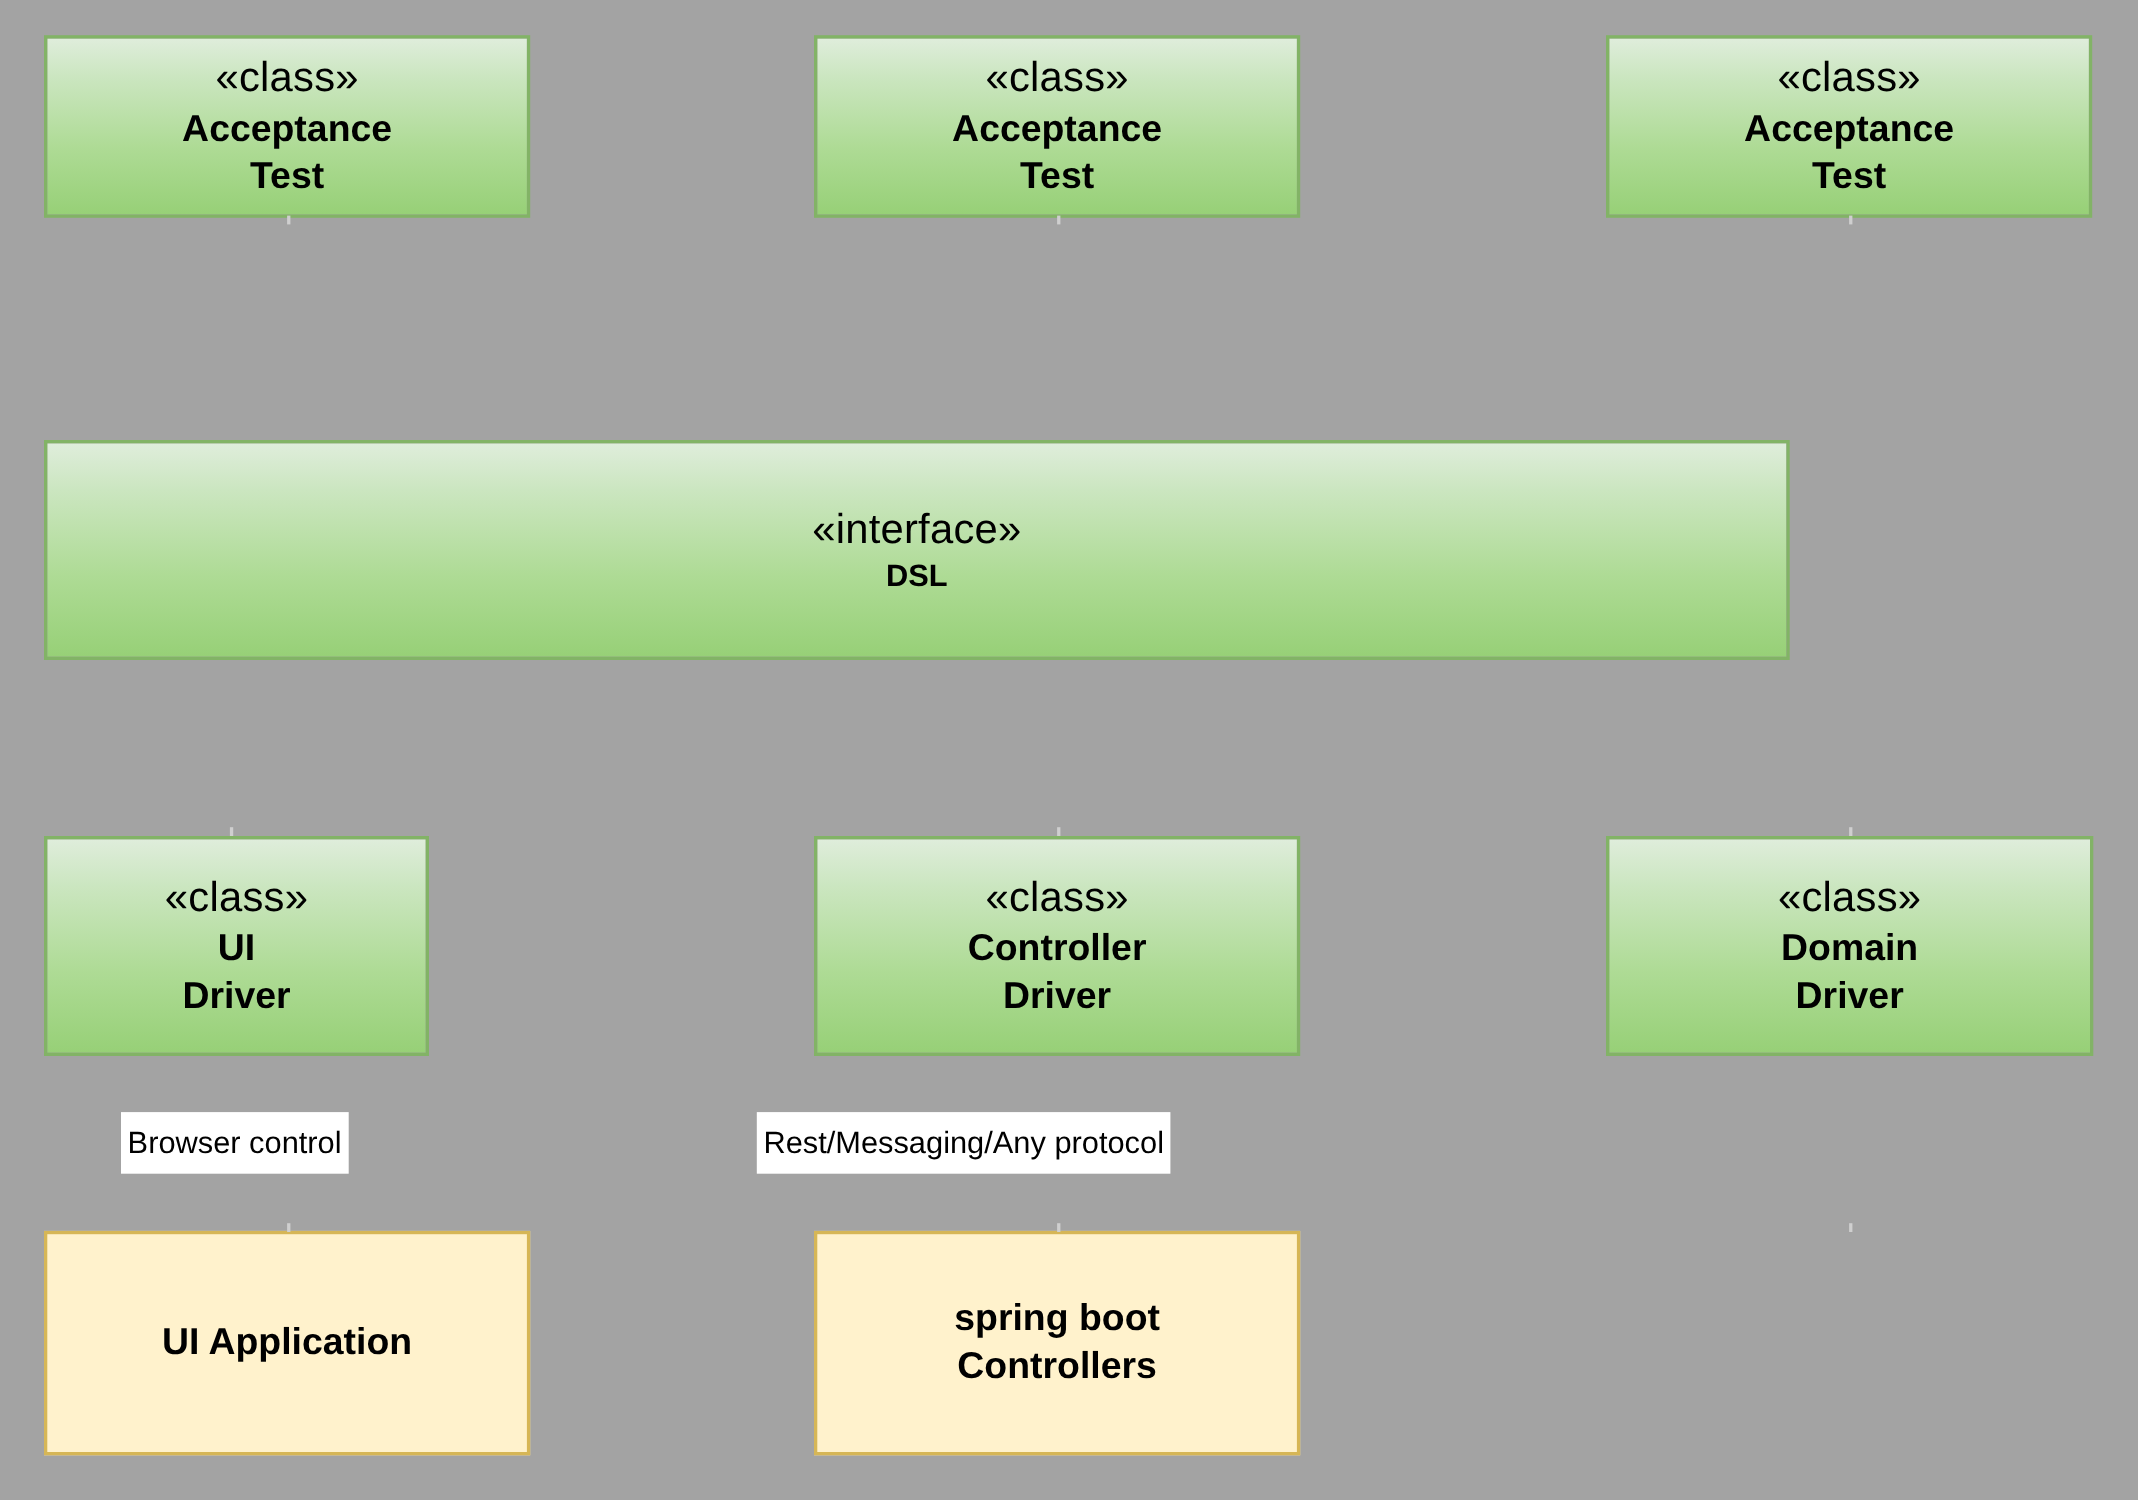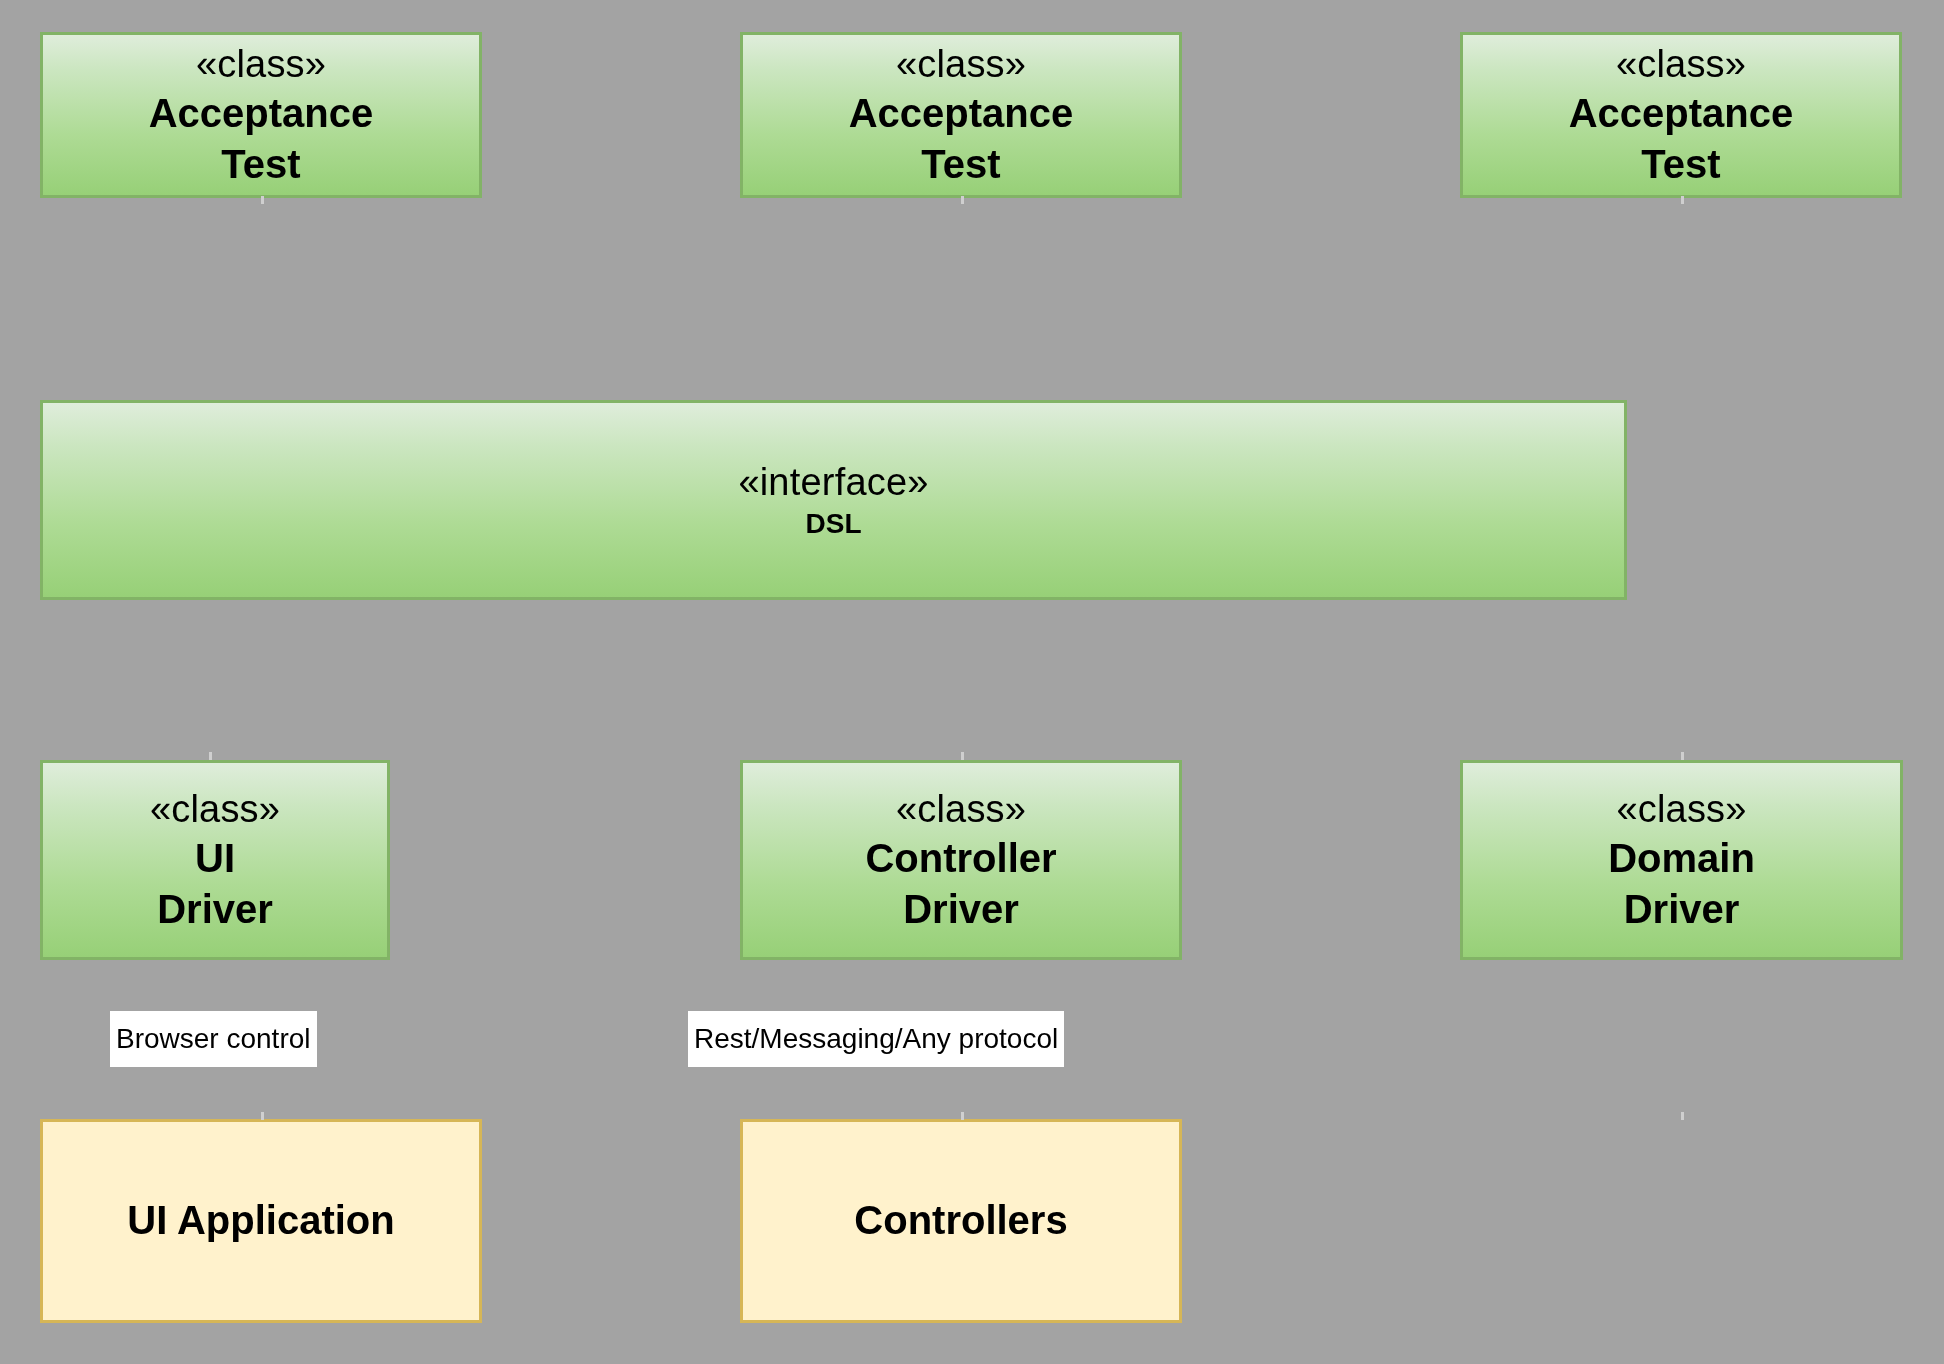--- a/index.html
+++ b/index.html
@@ -33,21 +33,21 @@
   .node.yellow {
     background: #fff2cc;
     border: 3px solid #d6b656;
   }
   .stereotype {
     font-size: 38px;
     font-weight: 400;
     letter-spacing: 0.2px;
   }
   .nodetitle {
-    font-size: 40px;
+    font-size: 34px;
     font-weight: bold;
   }
   .nodetitle.big {
     font-size: 28px;
   }
   .edge-label {
     position: absolute;
     box-sizing: border-box;
     background: #ffffff;
     color: #000000;
@@ -125,20 +125,21 @@
 
   <div class="edge-label" style="left:688px; top:1011px; height:56px;">
     <span>Rest/Messaging/Any protocol</span>
   </div>
 
   <div class="node yellow" style="left:40px; top:1119px; width:442px; height:204px;">
     <div class="nodetitle">UI Application</div>
   </div>
 
   <div class="node yellow" style="left:740px; top:1119px; width:442px; height:204px;">
+    <div class="nodetitle">spring boot</div>
     <div class="nodetitle">Controllers</div>
   </div>
 
 
   <div class="tick" style="left:261px; top:1112px; height:8px;"></div>
   <div class="tick" style="left:961px; top:1112px; height:8px;"></div>
   <div class="tick" style="left:1681px; top:1112px; height:8px;"></div>
 
 </div>
 

